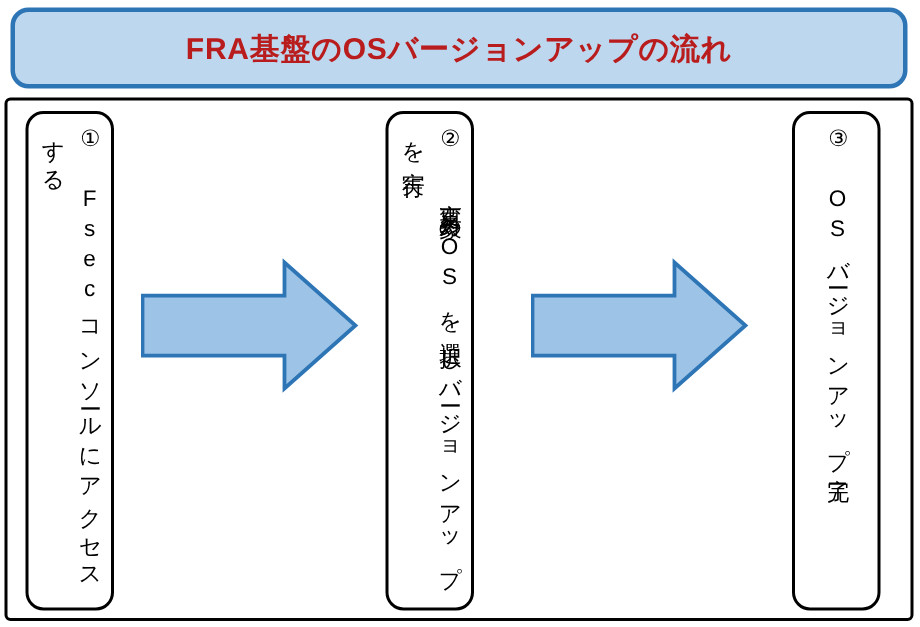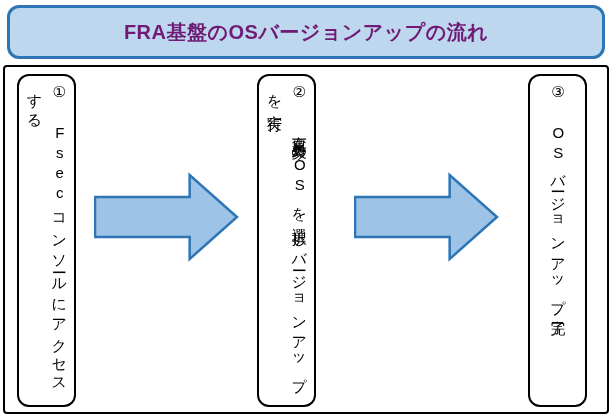--- a/index.html
+++ b/index.html
@@ -28,21 +28,21 @@
     background:var(--banner-fill);
     border:3px solid var(--banner-border);
     border-radius:12px;
     display:flex;
     align-items:center;
     justify-content:center;
   }
   .banner-text{
     font-size:20px;
     font-weight:bold;
-    color:#701a75;
+    color:#b91c1c;
     letter-spacing:0.5px;
   }
   
   .flow-box{
     position:absolute;
     left:3px; top:65px;
     width:606px; height:349px;
     background:var(--background);
     border:2px solid var(--box-border);
     border-radius:4px;

